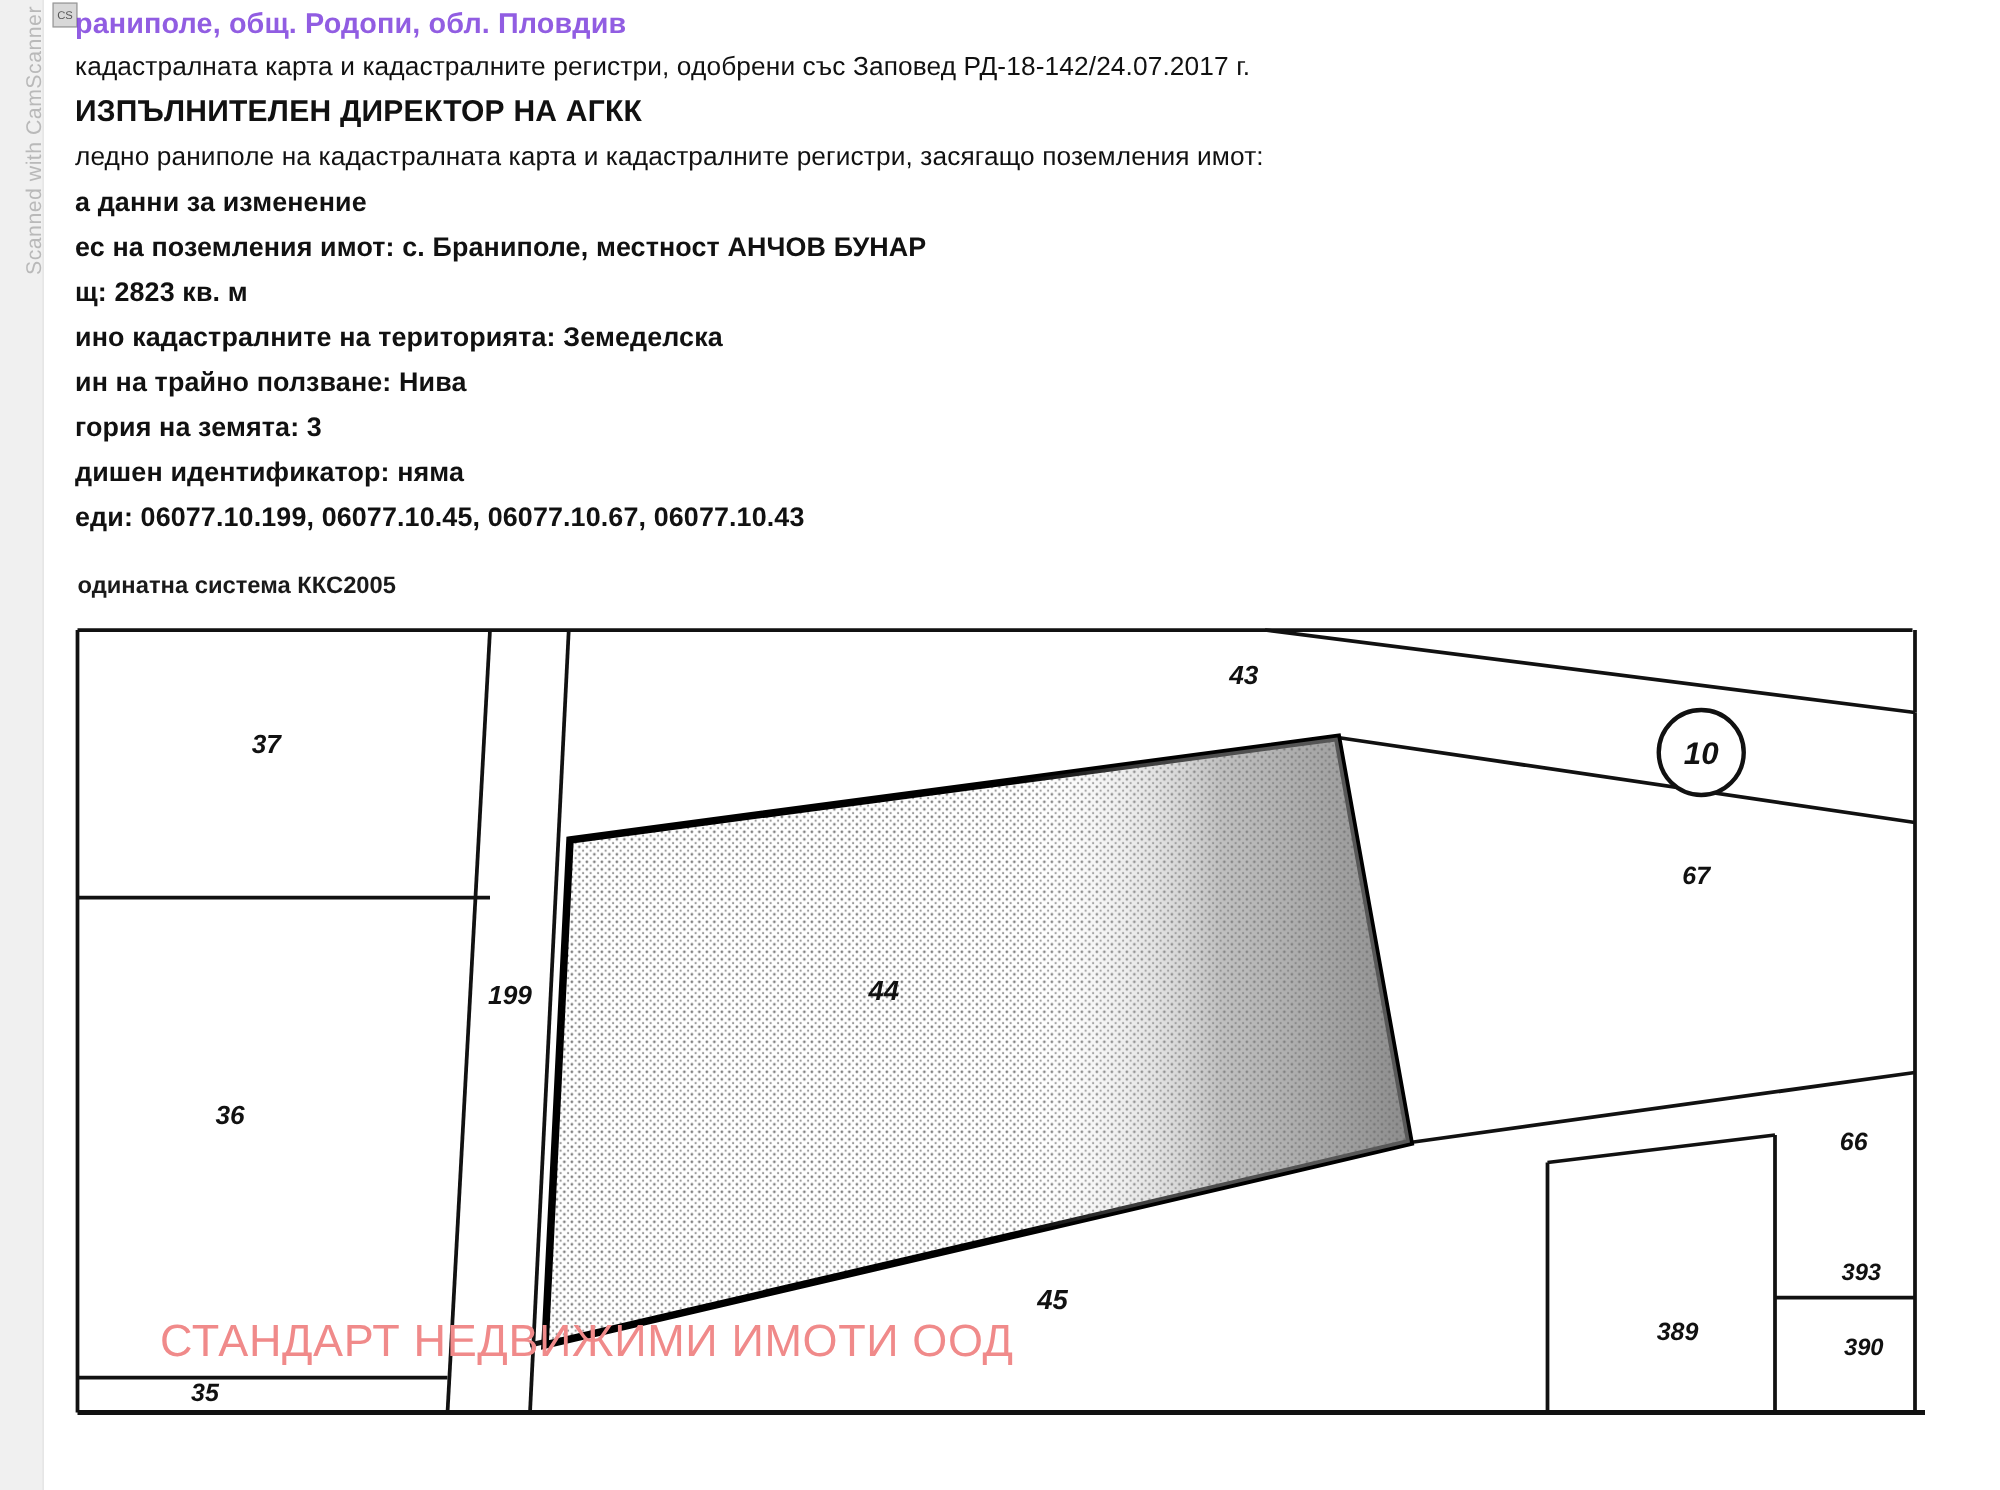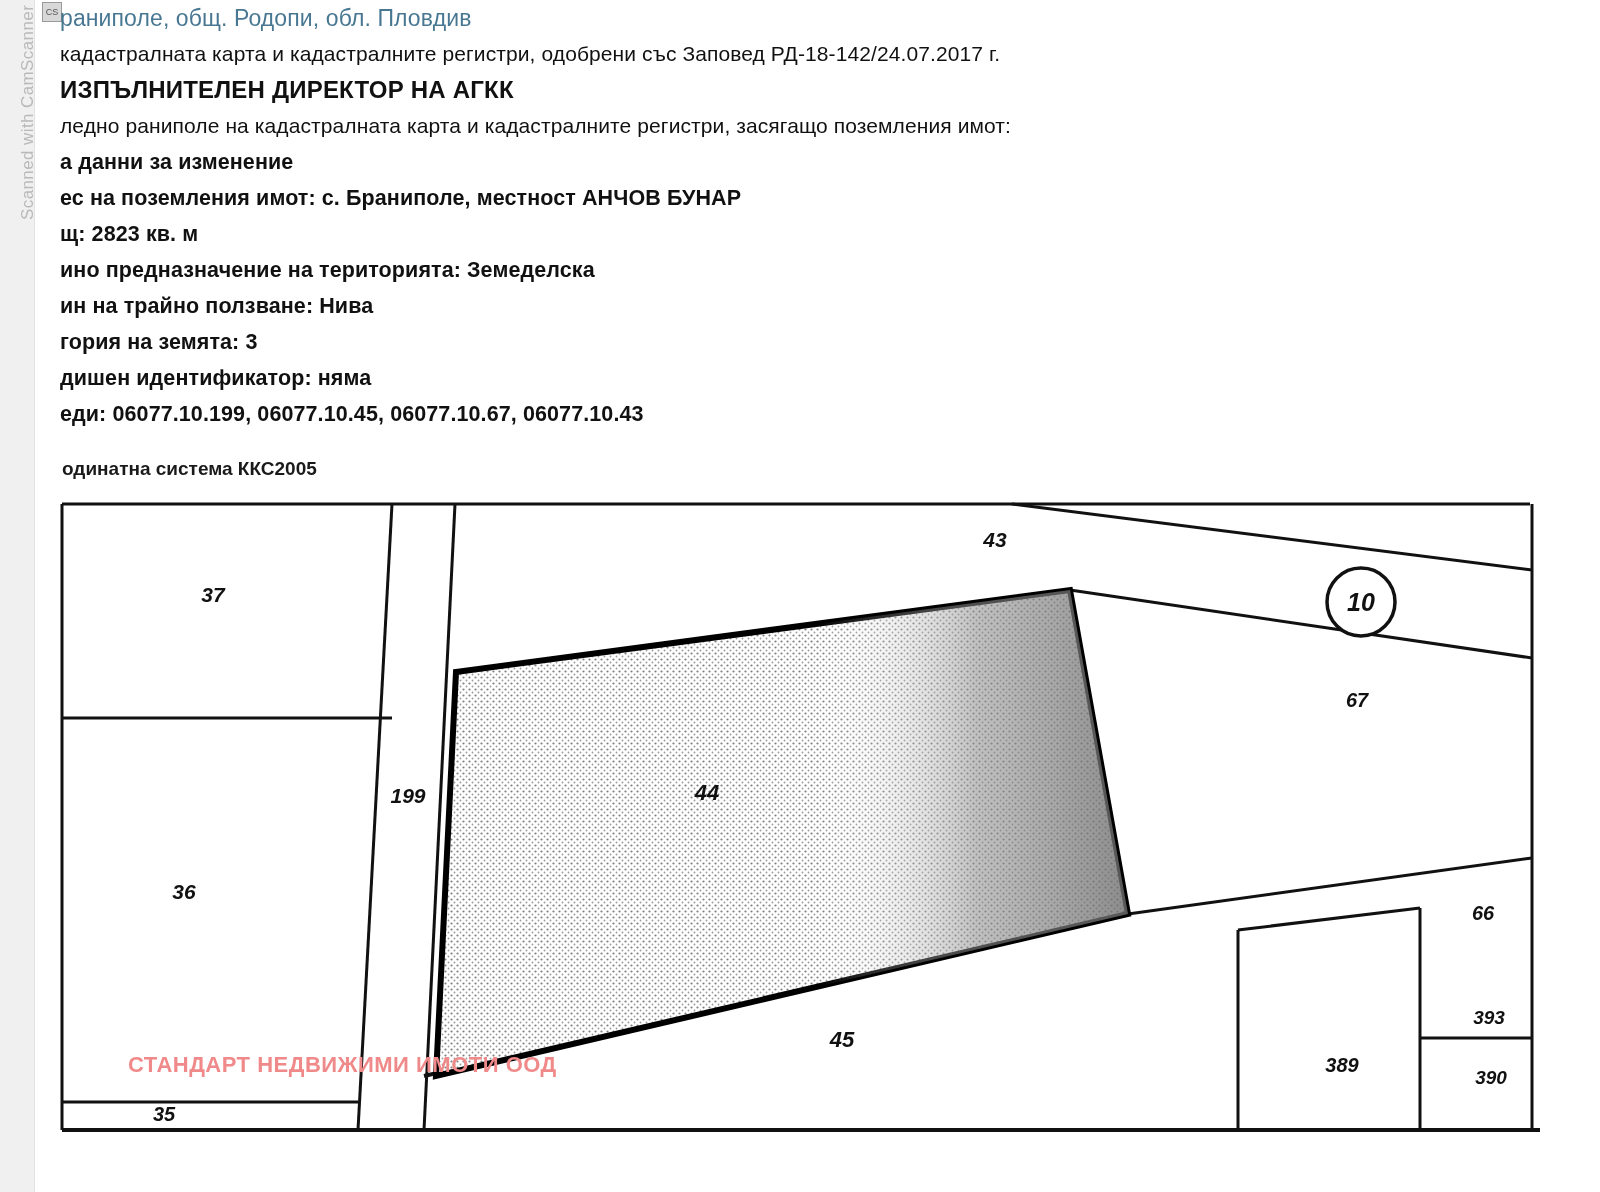--- a/index.html
+++ b/index.html
@@ -30,63 +30,63 @@
     position:absolute;left:60px;top:0px;width:1450px;
     color:#111;
   }
   .line{
     font-size:21.5px;
     line-height:36px;
     white-space:nowrap;
     letter-spacing:.1px;
   }
   .line.bold{font-weight:bold;}
-  .l0{font-weight:normal;font-size:23px;color:#0c4a6e;opacity:.75;}
+  .l0{font-weight:bold;font-size:23px;color:#6d28d9;opacity:.75;}
   .l1{font-size:21px;}
   .l2{font-weight:bold;font-size:24px;letter-spacing:.2px;}
   
   #coord-line{
     position:absolute;left:62px;top:458px;
     font-size:19px;font-weight:bold;color:#1a1a1a;white-space:nowrap;
   }
   
   #map-wrap{
     position:absolute;left:0px;top:490px;width:1600px;height:660px;
   }
   #map-svg{display:block;}
   
   #scale-label{
     position:absolute;left:0;top:1152px;width:1600px;text-align:center;
     font-size:26px;font-weight:bold;letter-spacing:1px;color:#111;margin-top:48px;
   }
   
   #watermark{
     position:absolute;left:128px;top:1052px;
-    font-size:22px;font-weight:bold;color:#f08a8a;
+    font-size:36px;font-weight:normal;color:#f08a8a;
     letter-spacing:.5px;white-space:nowrap;
   }
   .mapnum{font-family:"Liberation Sans",sans-serif;font-weight:bold;font-style:italic;}
 </style>
 </head>
 <body>
 
 <div id="scan-strip">
   <div id="scan-badge">CS</div>
   <div id="scan-text">Scanned with CamScanner</div>
 </div>
 
 <div id="doc-text">
   <div class="line l0">раниполе, общ. Родопи, обл. Пловдив</div>
   <div class="line l1">кадастралната карта и кадастралните регистри, одобрени със Заповед РД-18-142/24.07.2017 г.</div>
   <div class="line l2">ИЗПЪЛНИТЕЛЕН ДИРЕКТОР НА АГКК</div>
   <div class="line l1">ледно раниполе на кадастралната карта и кадастралните регистри, засягащо поземления имот:</div>
   <div class="line bold">а данни за изменение</div>
   <div class="line bold">ес на поземления имот: с. Браниполе, местност АНЧОВ БУНАР</div>
   <div class="line bold">щ: 2823 кв. м</div>
-  <div class="line bold">ино предназначение на територията: Земеделска</div>
+  <div class="line bold">ино кадастралните на територията: Земеделска</div>
   <div class="line bold">ин на трайно ползване: Нива</div>
   <div class="line bold">гория на земята: 3</div>
   <div class="line bold">дишен идентификатор: няма</div>
   <div class="line bold">еди: 06077.10.199, 06077.10.45, 06077.10.67, 06077.10.43</div>
 </div>
 
 <div id="coord-line">одинатна система ККС2005</div>
 
 <div id="map-wrap">
 <svg id="map-svg" width="1600" height="660" viewBox="0 0 1600 660" xmlns="http://www.w3.org/2000/svg">

